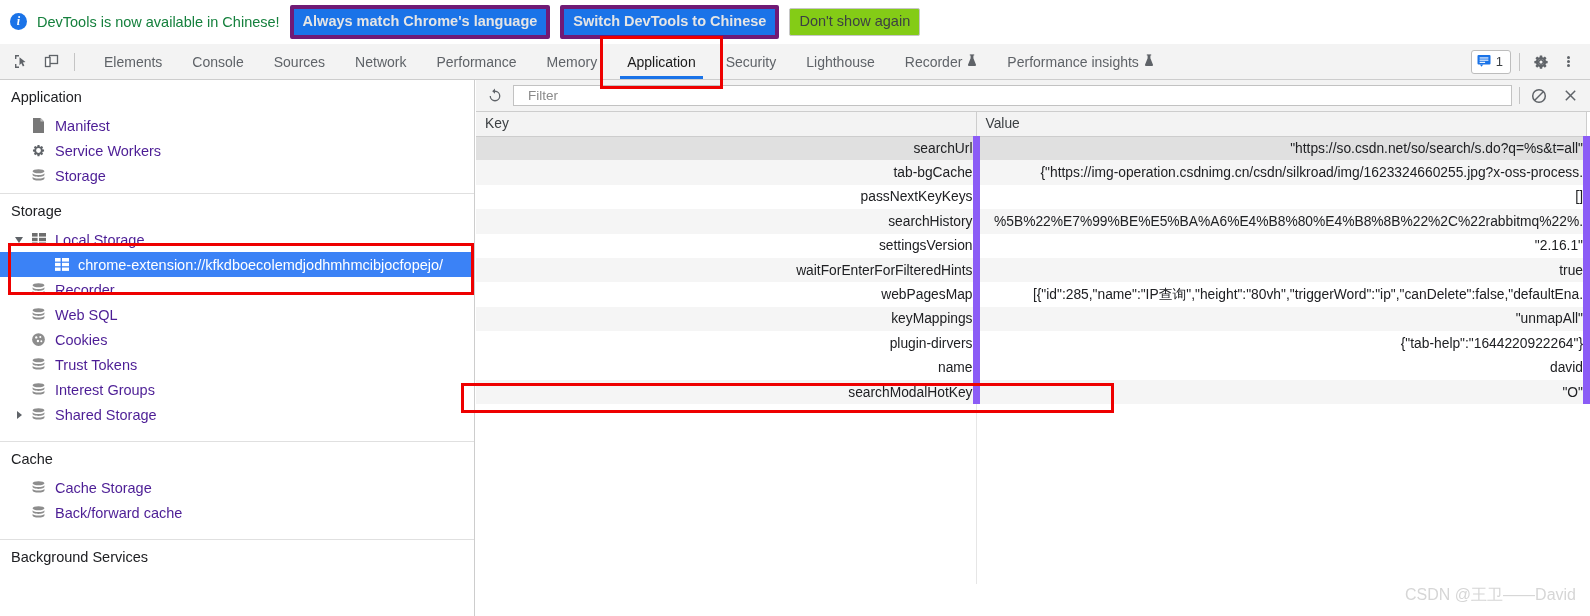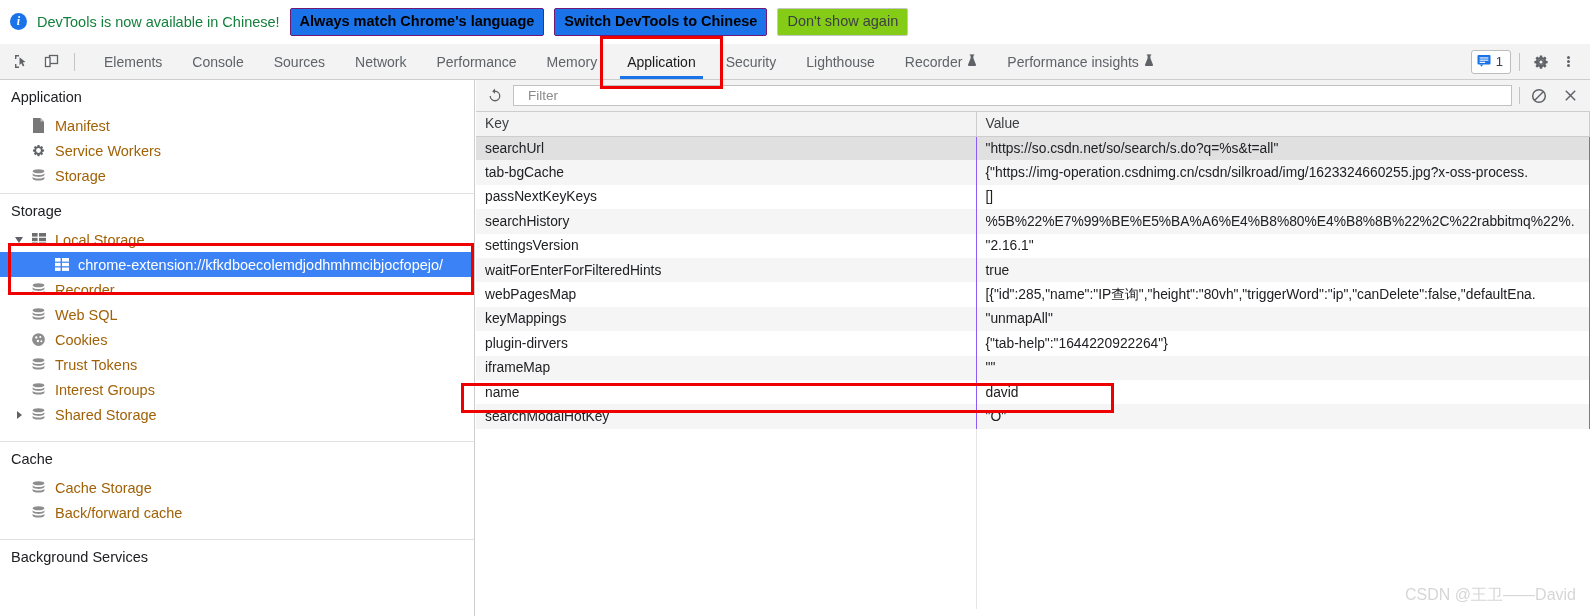--- a/index.html
+++ b/index.html
@@ -25,21 +25,21 @@
     font-size: 12px; font-weight: bold; font-style: italic;
     display: flex; align-items: center; justify-content: center;
     font-family: "Liberation Serif", serif;
     flex: 0 0 auto;
   }
   .notice-text { font-size: 14.5px; color: #15803d; white-space: nowrap; }
   .notice-btn {
     font-size: 14.5px; padding: 3px 9px 4px; white-space: nowrap;
     border-radius: 2px; cursor: pointer; line-height: 19px;
   }
-  .notice-btn.primary { background: #1a73e8; color: #000000; font-weight: bold; border: 1px solid #701a75; }
+  .notice-btn.primary { background: #1a73e8; color: #e5e5e5; font-weight: bold; border: 4px solid #701a75; }
   .notice-btn.secondary { background: #84cc16; color: #3c4043; border: 1px solid #c6c6c6; }
 
   
   .tabbar {
     position: absolute; left: 0; top: 44px; width: 1590px; height: 36px;
     background: #f3f3f3;
     border-bottom: 1px solid #cdcdcd;
     display: flex; align-items: center;
   }
   .tool-icons { display: flex; align-items: center; gap: 4px; padding: 0 8px; height: 100%; }
@@ -75,21 +75,21 @@
     position: absolute; left: 0; top: 80px; width: 475px; height: 536px;
     background: #ffffff; border-right: 1px solid #cdcdcd;
     overflow: hidden;
   }
   .sec-title {
     font-size: 14.5px; color: #202124; padding: 9px 0 8px 11px;
   }
   .sec-div { height: 1px; background: #e0e0e0; margin: 5px 0 0 0; }
   .tree-item {
     display: flex; align-items: center; height: 25px;
-    padding-left: 30px; font-size: 14.5px; color: #a16207; cursor: pointer;
+    padding-left: 30px; font-size: 14.5px; color: #4c1d95; cursor: pointer;
     position: relative; white-space: nowrap;
   }
   .tree-item.child { padding-left: 53px; }
   .tree-item.selected { background: #3b82f6; color: #ffffff; }
   .twisty {
     position: absolute; left: 17px; width: 0; height: 0;
     border-left: 5px solid #5f6368; border-top: 4px solid transparent; border-bottom: 4px solid transparent;
   }
   .twisty.open {
     border-left: 4.5px solid transparent; border-right: 4.5px solid transparent;
@@ -117,22 +117,22 @@
   .fb-btn { width: 24px; height: 24px; display:flex; align-items:center; justify-content:center; cursor:pointer; }
 
   table.kv { width: 100%; border-collapse: collapse; table-layout: fixed; }
   table.kv th {
     font-weight: normal; font-size: 13.8px; color: #3c4043;
     text-align: left; background: #f3f3f3; height: 24px;
     padding: 0 0 0 9px; border-bottom: 1px solid #cdcdcd; border-right: 1px solid #cdcdcd;
   }
   table.kv td {
     font-size: 13.8px; color: #202124; height: 24.4px;
-    padding: 0 0 0 9px; border-right: 1px solid #8b5cf6;
-    white-space: nowrap; overflow: hidden;
+    padding: 0 0 0 9px; border-right: 7px solid #8b5cf6;
+    white-space: nowrap; overflow: hidden; text-align: right;
   }
   table.kv tr.odd td { background: #f5f5f5; }
   table.kv tr.first td { background: #e0e0e0; }
   .col-key { width: 500px; }
   .grid-col-line { position: absolute; top: 0; bottom: 0; width: 1px; background: #e6e6e6; }
 
   
   .redbox { position: absolute; border: 3px solid #ee0000; pointer-events: none; z-index: 50; }
 
   
@@ -477,24 +477,20 @@
             <td>[{"id":285,"name":"IP查询","height":"80vh","triggerWord":"ip","canDelete":false,"defaultEna.</td>
           </tr>
           <tr class="odd">
             <td>keyMappings</td>
             <td>"unmapAll"</td>
           </tr>
           <tr>
             <td>plugin-dirvers</td>
             <td>{"tab-help":"1644220922264"}</td>
           </tr>
-          <tr class="odd">
-            <td>iframeMap</td>
-            <td>""</td>
-          </tr>
           <tr>
             <td>name</td>
             <td>david</td>
           </tr>
           <tr class="odd">
             <td>searchModalHotKey</td>
             <td>"O"</td>
           </tr>
         </tbody>
       </table>

